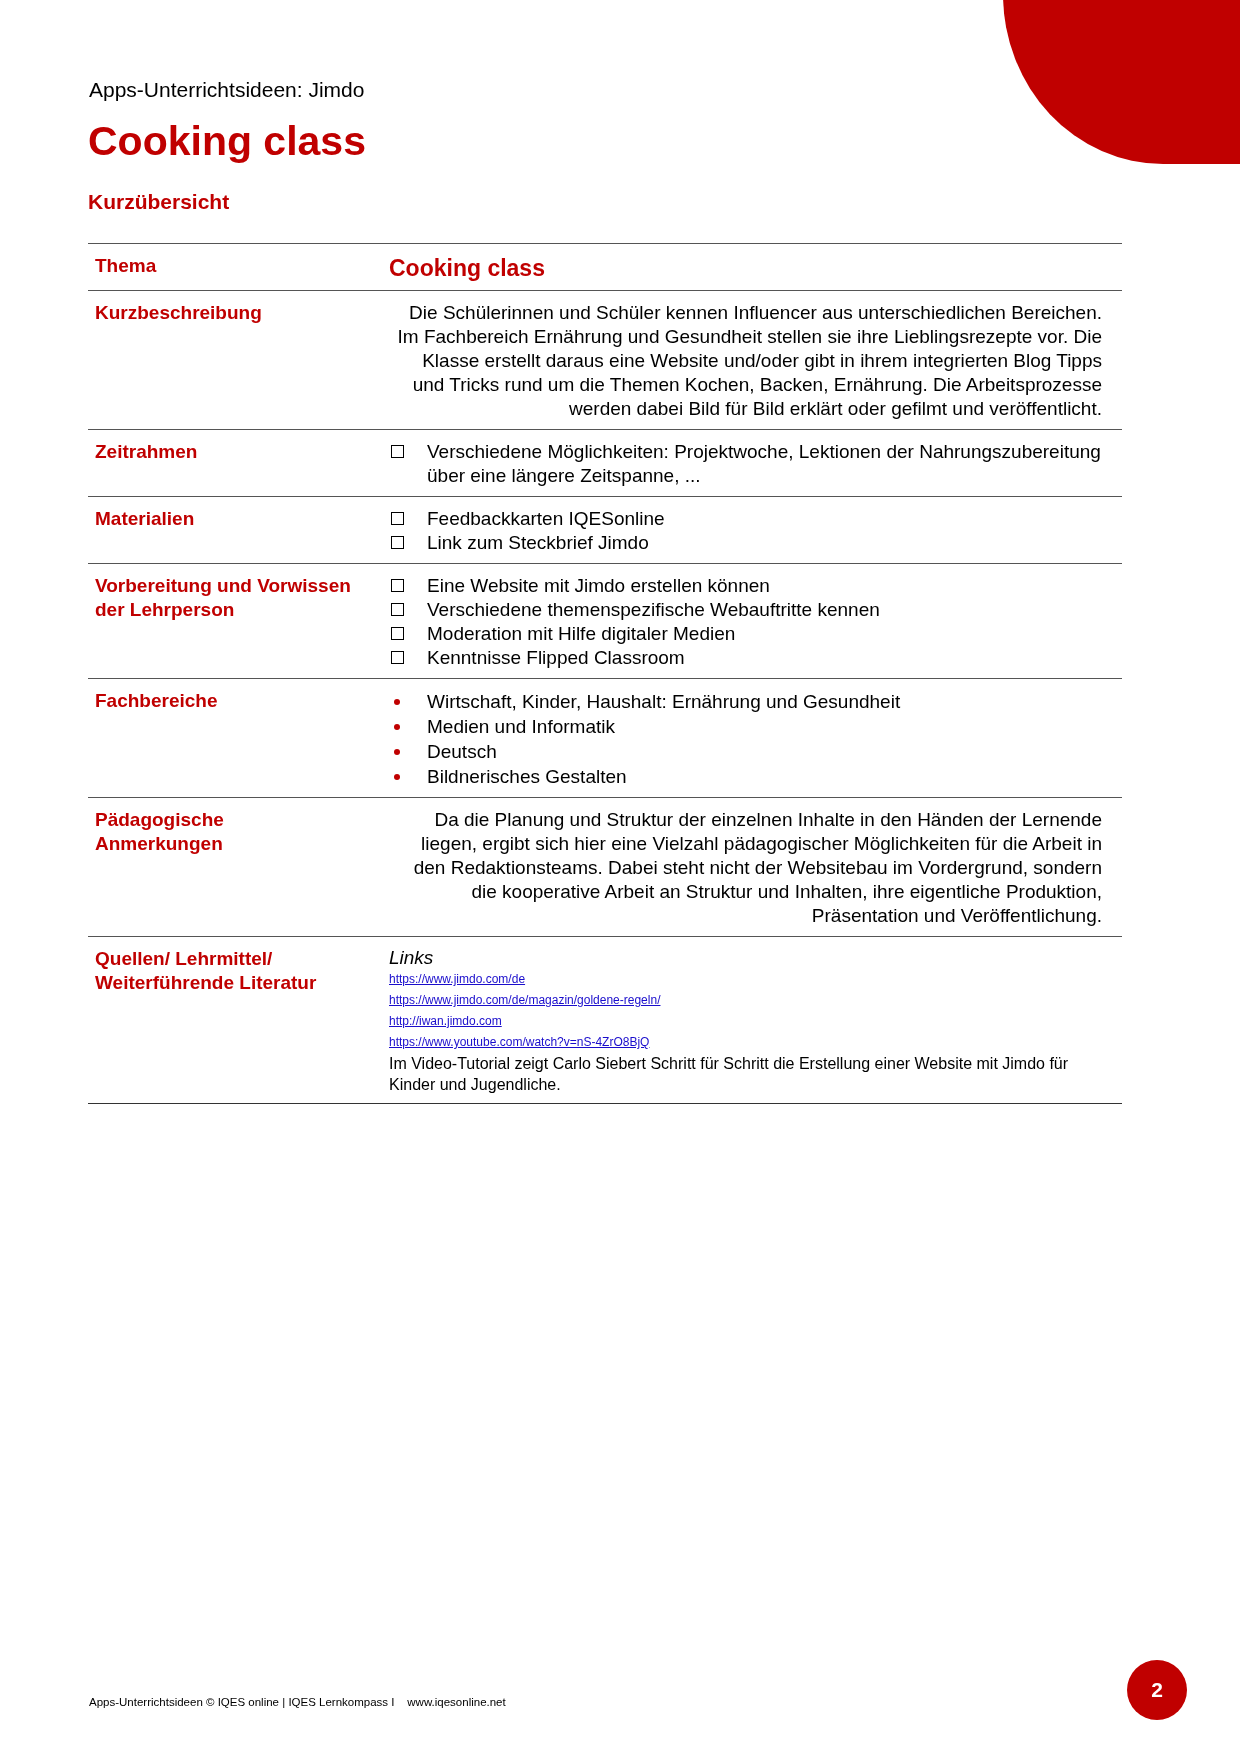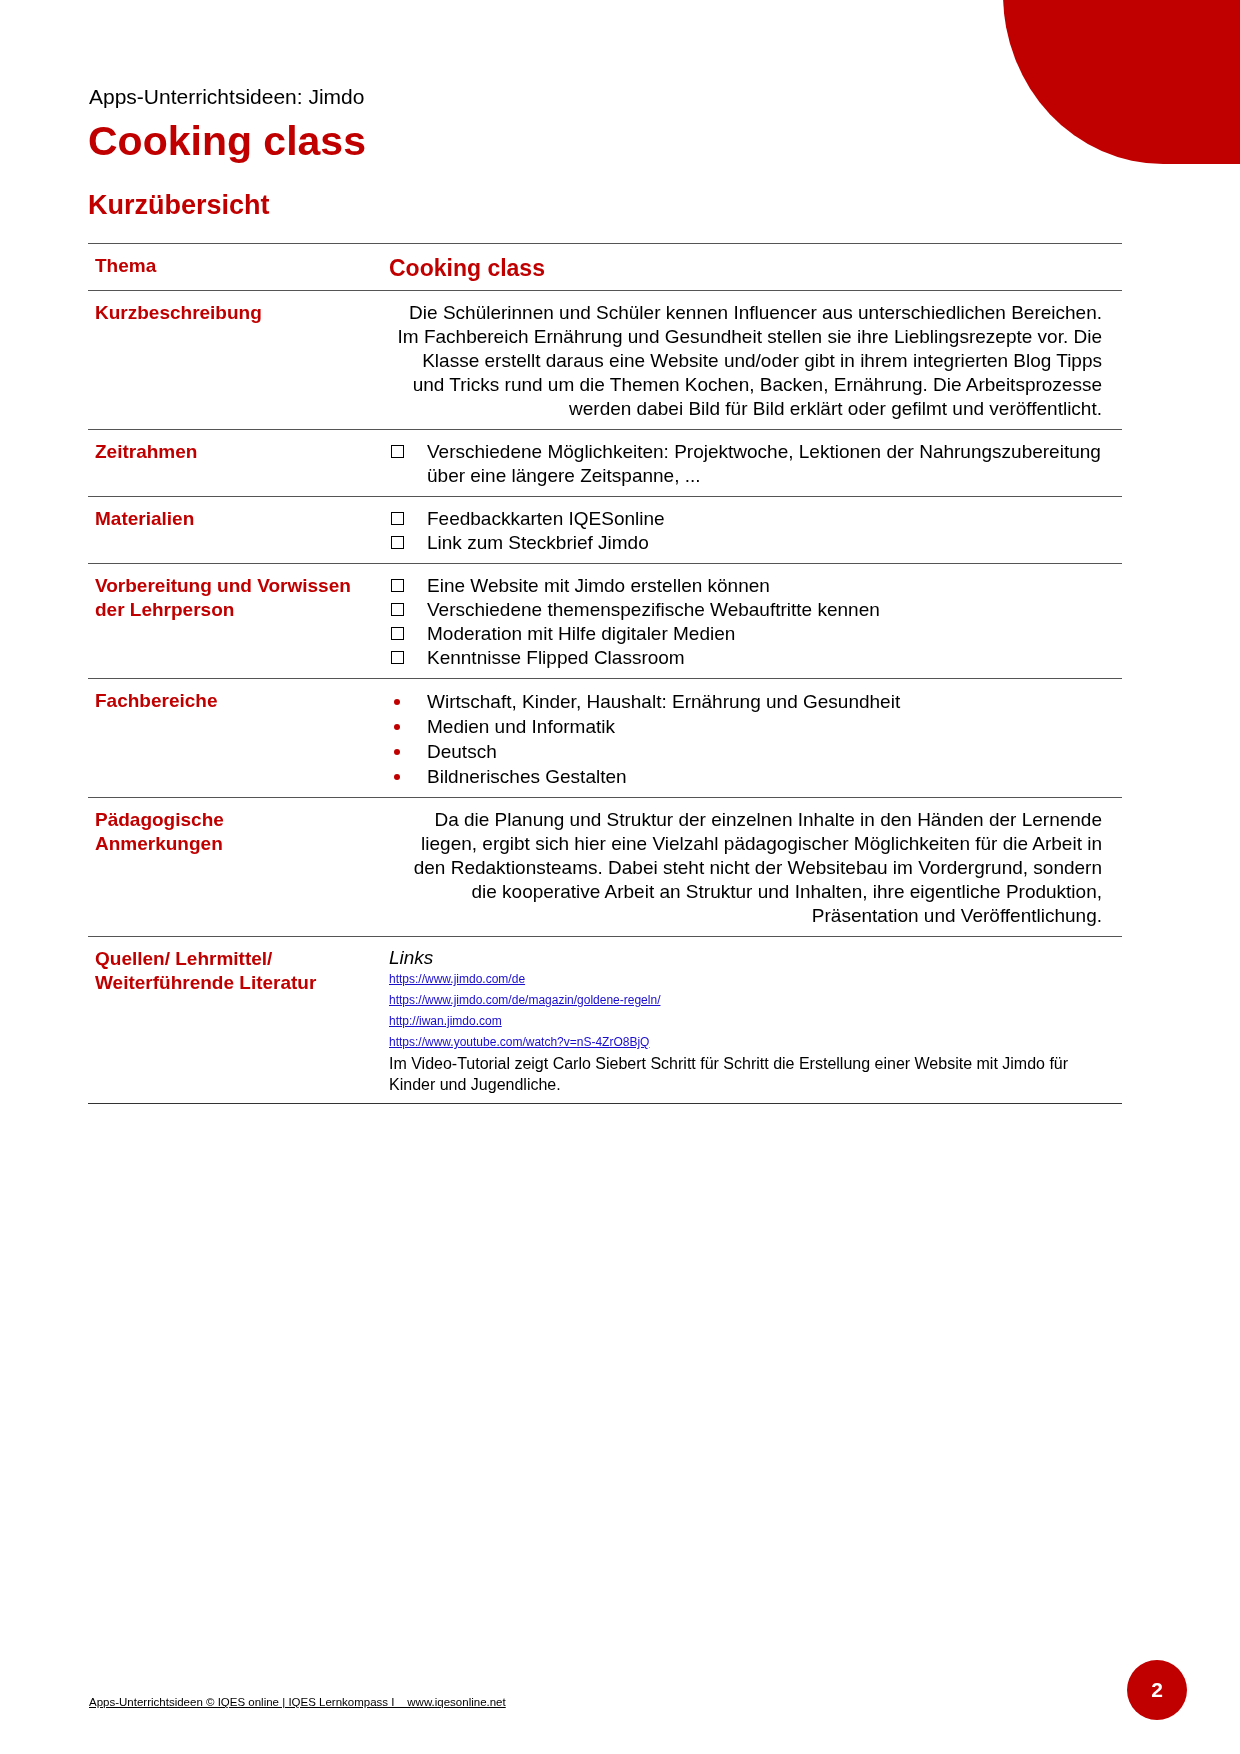--- a/index.html
+++ b/index.html
@@ -4,23 +4,23 @@
   <style>
     html, body { margin: 0; padding: 0; background: #ffffff; }
     body {
       width: 1240px; height: 1754px; position: relative; overflow: hidden;
       font-family: "Liberation Sans", sans-serif; color: #000;
     }
     .corner-blob {
       position: absolute; left: 1003px; top: -10px; width: 320px; height: 174px;
       background: #c00000; border-bottom-left-radius: 160px 170px;
     }
-    .doc-subtitle { position: absolute; left: 89px; top: 85px; font-size: 21px; color: #000; }
+    .doc-subtitle { position: absolute; left: 89px; top: 78px; font-size: 21px; color: #000; }
     .doc-title { position: absolute; left: 88px; top: 118px; font-size: 41px; font-weight: bold; color: #c00000; margin: 0; }
-    .section-title { position: absolute; left: 88px; top: 190px; font-size: 27px; font-weight: bold; color: #c00000; margin: 0; }
+    .section-title { position: absolute; left: 88px; top: 190px; font-size: 21px; font-weight: bold; color: #c00000; margin: 0; }
 
     .overview-table {
       position: absolute; left: 88px; top: 243px; width: 1034px;
       border-collapse: collapse;
     }
     .overview-table td { vertical-align: top; padding: 0; }
     .overview-table tr { border-top: 1.5px solid #555; }
     .overview-table tr:last-child { border-bottom: 1.5px solid #333; }
     .label-cell {
       width: 234px; padding: 10px 0 8px 7px !important;
@@ -36,21 +36,21 @@
       border: 1.2px solid #000; box-sizing: border-box;
     }
     .dot {
       position: absolute; left: 5px; top: 10px; width: 6px; height: 6px;
       background: #c00000; border-radius: 50%;
     }
     ul.dot-list li { line-height: 25px; }
     .links-heading { font-style: italic; font-size: 19px; line-height: 22px; }
     .link { color: #1a0dcc; text-decoration: underline; font-size: 12px; line-height: 21px; display: block; }
     .note { font-size: 16px; line-height: 21px; }
-    .footer-text { position: absolute; left: 89px; top: 1696px; font-size: 11.5px; color: #000; white-space: pre; text-decoration: underline; }
+    .footer-text { position: absolute; left: 89px; top: 1696px; font-size: 11.5px; color: #000; white-space: pre; }
     .page-badge {
       position: absolute; left: 1127px; top: 1660px; width: 60px; height: 60px;
       border-radius: 50%; background: #c00000; color: #fff; font-weight: bold;
       font-size: 21px; display: flex; align-items: center; justify-content: center;
     }
   </style>
 </head>
 <body>
 
 <div class="corner-blob"></div>

